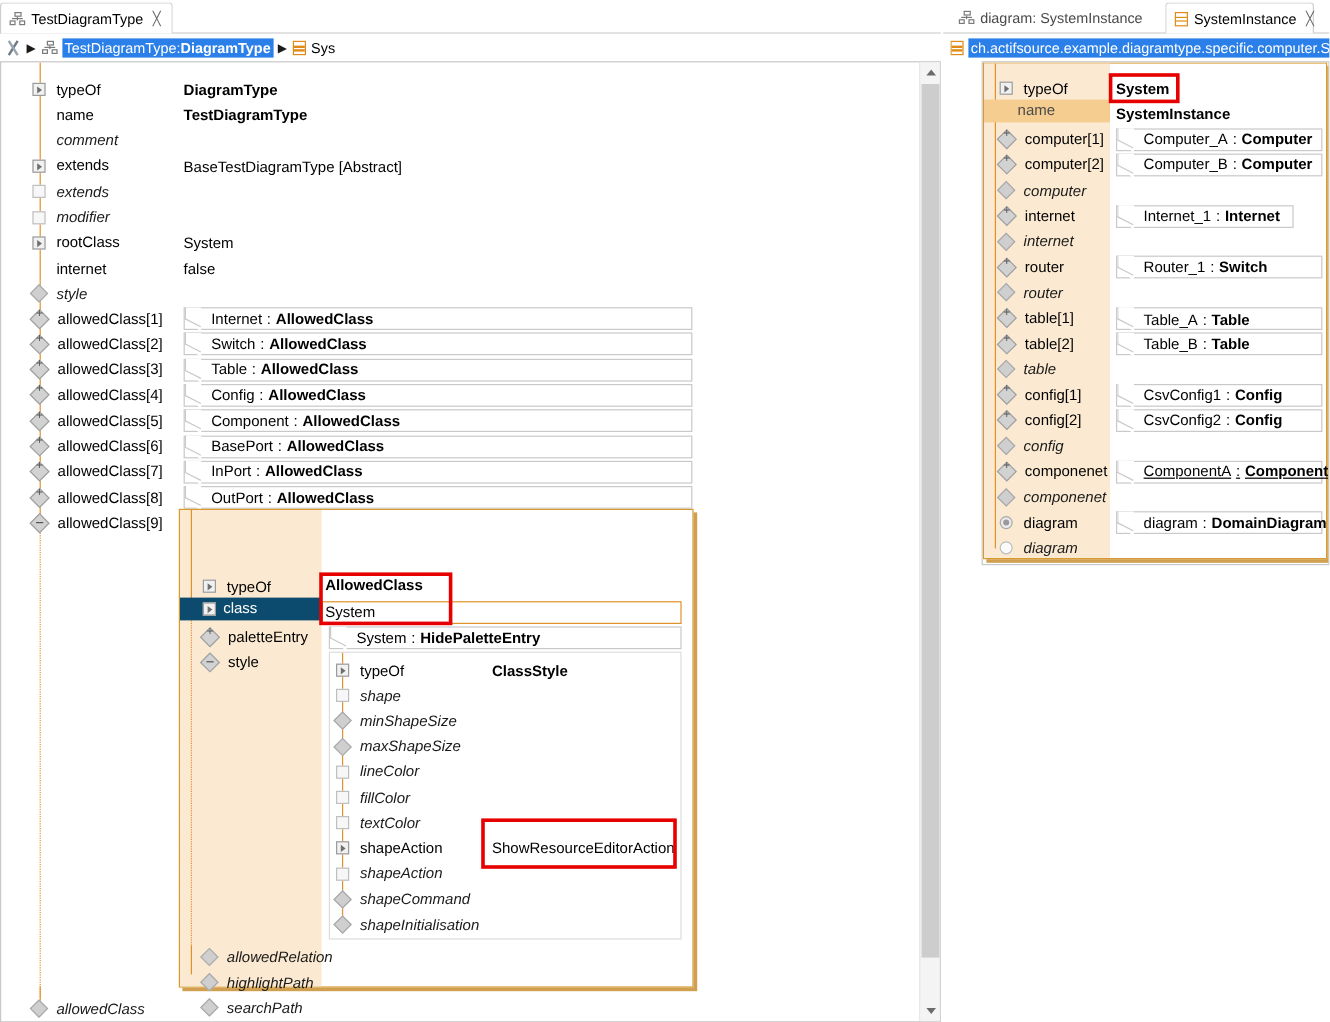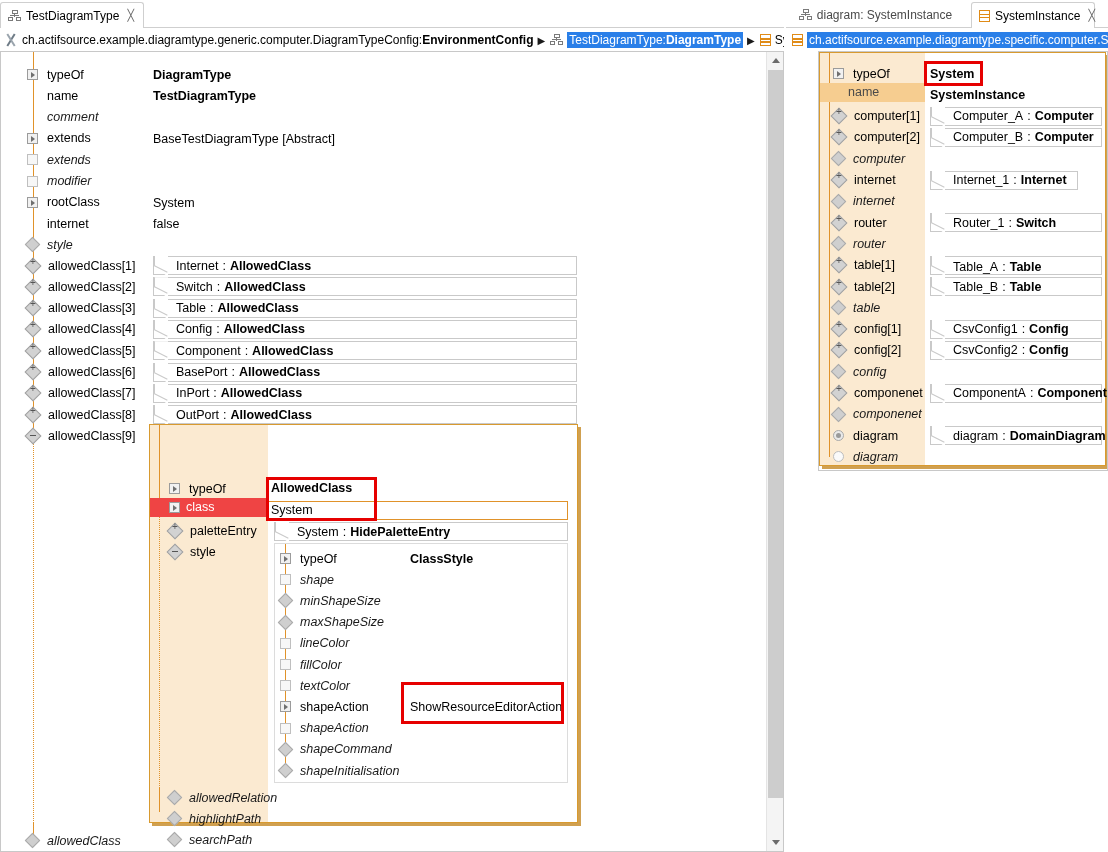--- a/index.html
+++ b/index.html
@@ -131,21 +131,21 @@
     background:#c9c9c9; transform:rotate(27deg); transform-origin:left center;
   }
   .chip b { font-weight:bold; }
 
   
   .panel { position:absolute; border:1px solid #d89a2f; background:#fff; }
   .panel-strip { position:absolute; left:0; top:0; background:#fbead1; }
   .panel-shadow { position:absolute; background:#d0a050; }
 
   
-  .selrow { position:absolute; background:#ef4444; height:19px; }
+  .selrow { position:absolute; background:#0c4a6e; height:19px; }
   .selrow span { color:#fff; margin-left:9px; line-height:19px; font-size:12.5px; }
   .softsel { position:absolute; background:#f6cd90; height:19px; }
   .softsel span { color:#4a4a4a; margin-left:9px; line-height:19px; font-size:12.5px; }
 
   
   .field { position:absolute; border:1px solid #e0922a; background:#fff;
            height:19px; font-size:12.5px; line-height:17px; padding-left:2px; }
 
   
   .redbox { position:absolute; border:3px solid #e60000; background:transparent; }
@@ -178,21 +178,20 @@
           <u></u>
           <u></u>
         </span>
       <span>TestDiagramType</span>
       <span class="tabclose">╳</span>
     </div>
   </div>
 
   <div class="crumbbar" style="left:4px; top:29px; width:780px;">
     <span class="ico ic-acti"></span>
-    <span><span>ch.actifsource.example.diagramtype.generic.computer.DiagramTypeConfig:</span><b>EnvironmentConfig</b></span>
     <span class="crumb-sep">▶</span>
     <span class="ico ic-diagram" style="margin-left:1px;">
         <i></i>
         <i></i>
         <i></i>
         <u></u>
         <u></u>
       </span>
     <span class="crumb-sel"><span>TestDiagramType:</span><b>DiagramType</b></span>
     <span class="crumb-sep">▶</span>
@@ -579,21 +578,21 @@
             <b>Config</b>
           </div>
           <div class="row" style="left: 13px; top: 308.2px;">
             <span class="ico ic-dia"></span>
             <span class="lbl it">config</span>
           </div>
           <div class="row" style="left: 13px; top: 329.5px;">
             <span class="ico ic-diap"></span>
             <span class="lbl">componenet</span>
           </div>
-          <div class="chip" style="left: 110px; top: 330.5px; width: 172px;">
+          <div class="chip" style="left: 110px; top: 330.5px; width: 172px; text-decoration: underline;">
             <span>ComponentA</span>
             <span style="margin: 0px 4px;">:</span>
             <b>Component</b>
           </div>
           <div class="row" style="left: 13px; top: 350.8px;">
             <span class="ico ic-dia"></span>
             <span class="lbl it">componenet</span>
           </div>
           <div class="row" style="left: 13px; top: 372.1px;">
             <span class="ico ic-cir"></span>

